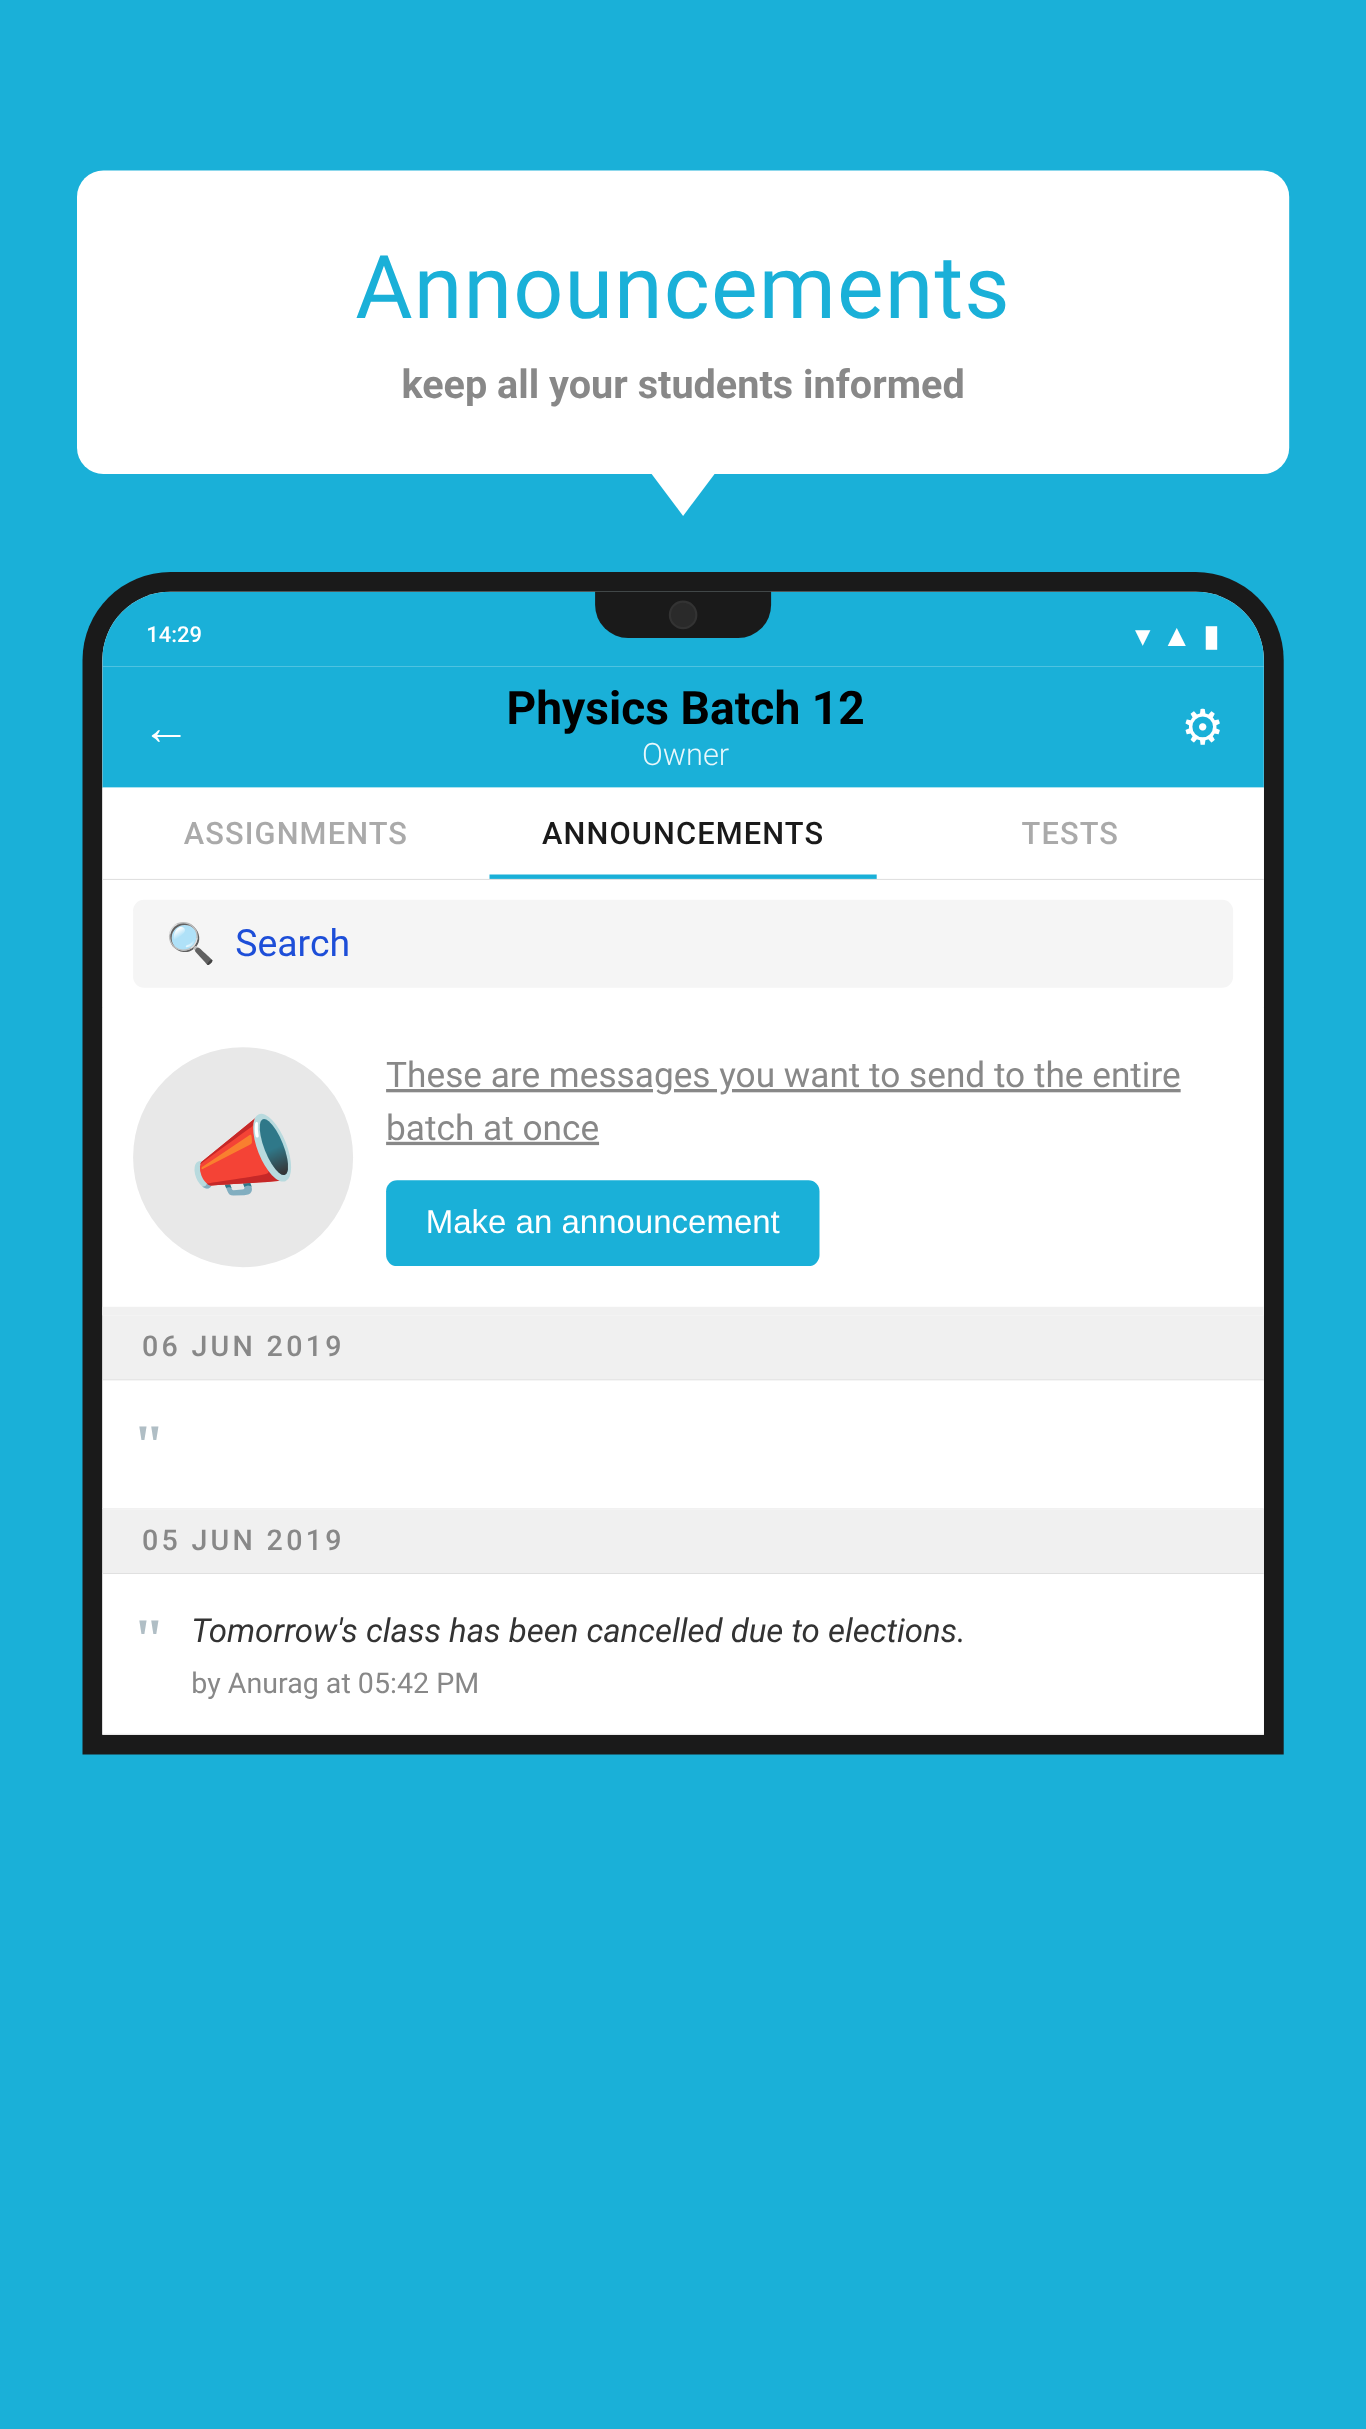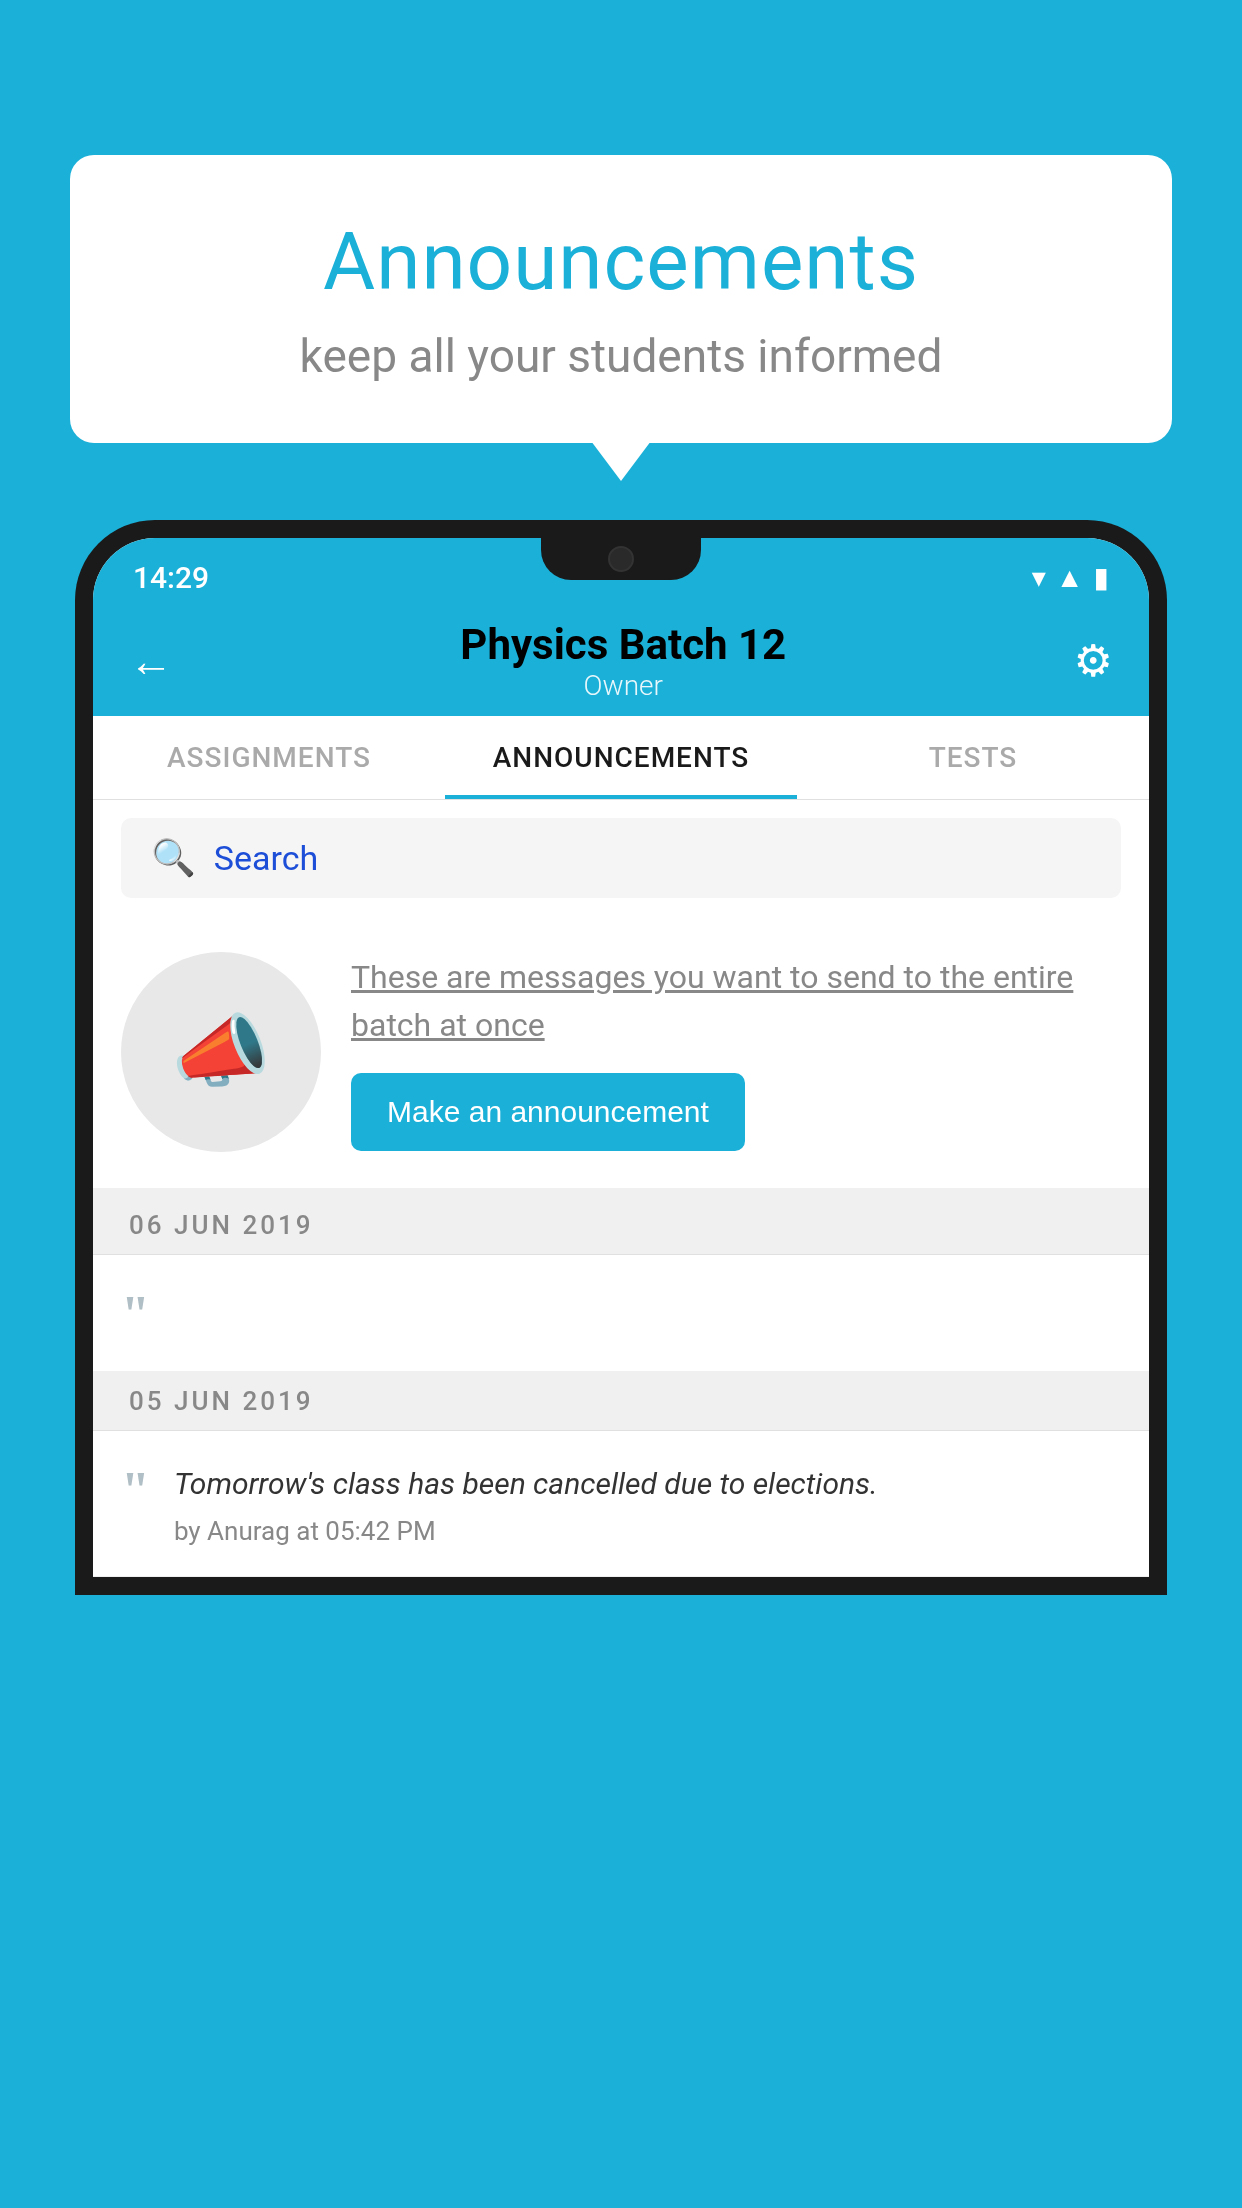--- a/index.html
+++ b/index.html
@@ -49,22 +49,22 @@
     .bubble-title {
       color: #1ab0d8;
       font-size: 80px;
       font-weight: 400;
       margin-bottom: 20px;
       letter-spacing: 1px;
     }
 
     .bubble-subtitle {
       color: #888;
-      font-size: 46px;
-      font-weight: 400;
+      font-size: 36px;
+      font-weight: 700;
     }
 
     
     .phone-wrapper {
       position: absolute;
       top: 520px;
       left: 75px;
       right: 75px;
       bottom: 0;
     }
@@ -115,21 +115,21 @@
       height: 68px;
       display: flex;
       align-items: center;
       justify-content: space-between;
       padding: 0 40px;
       padding-top: 10px;
     }
 
     .status-time {
       color: white;
-      font-size: 30px;
+      font-size: 20px;
       font-weight: 500;
     }
 
     .status-icons {
       display: flex;
       align-items: center;
       gap: 10px;
     }
 
     .wifi-icon, .signal-icon, .battery-icon {

